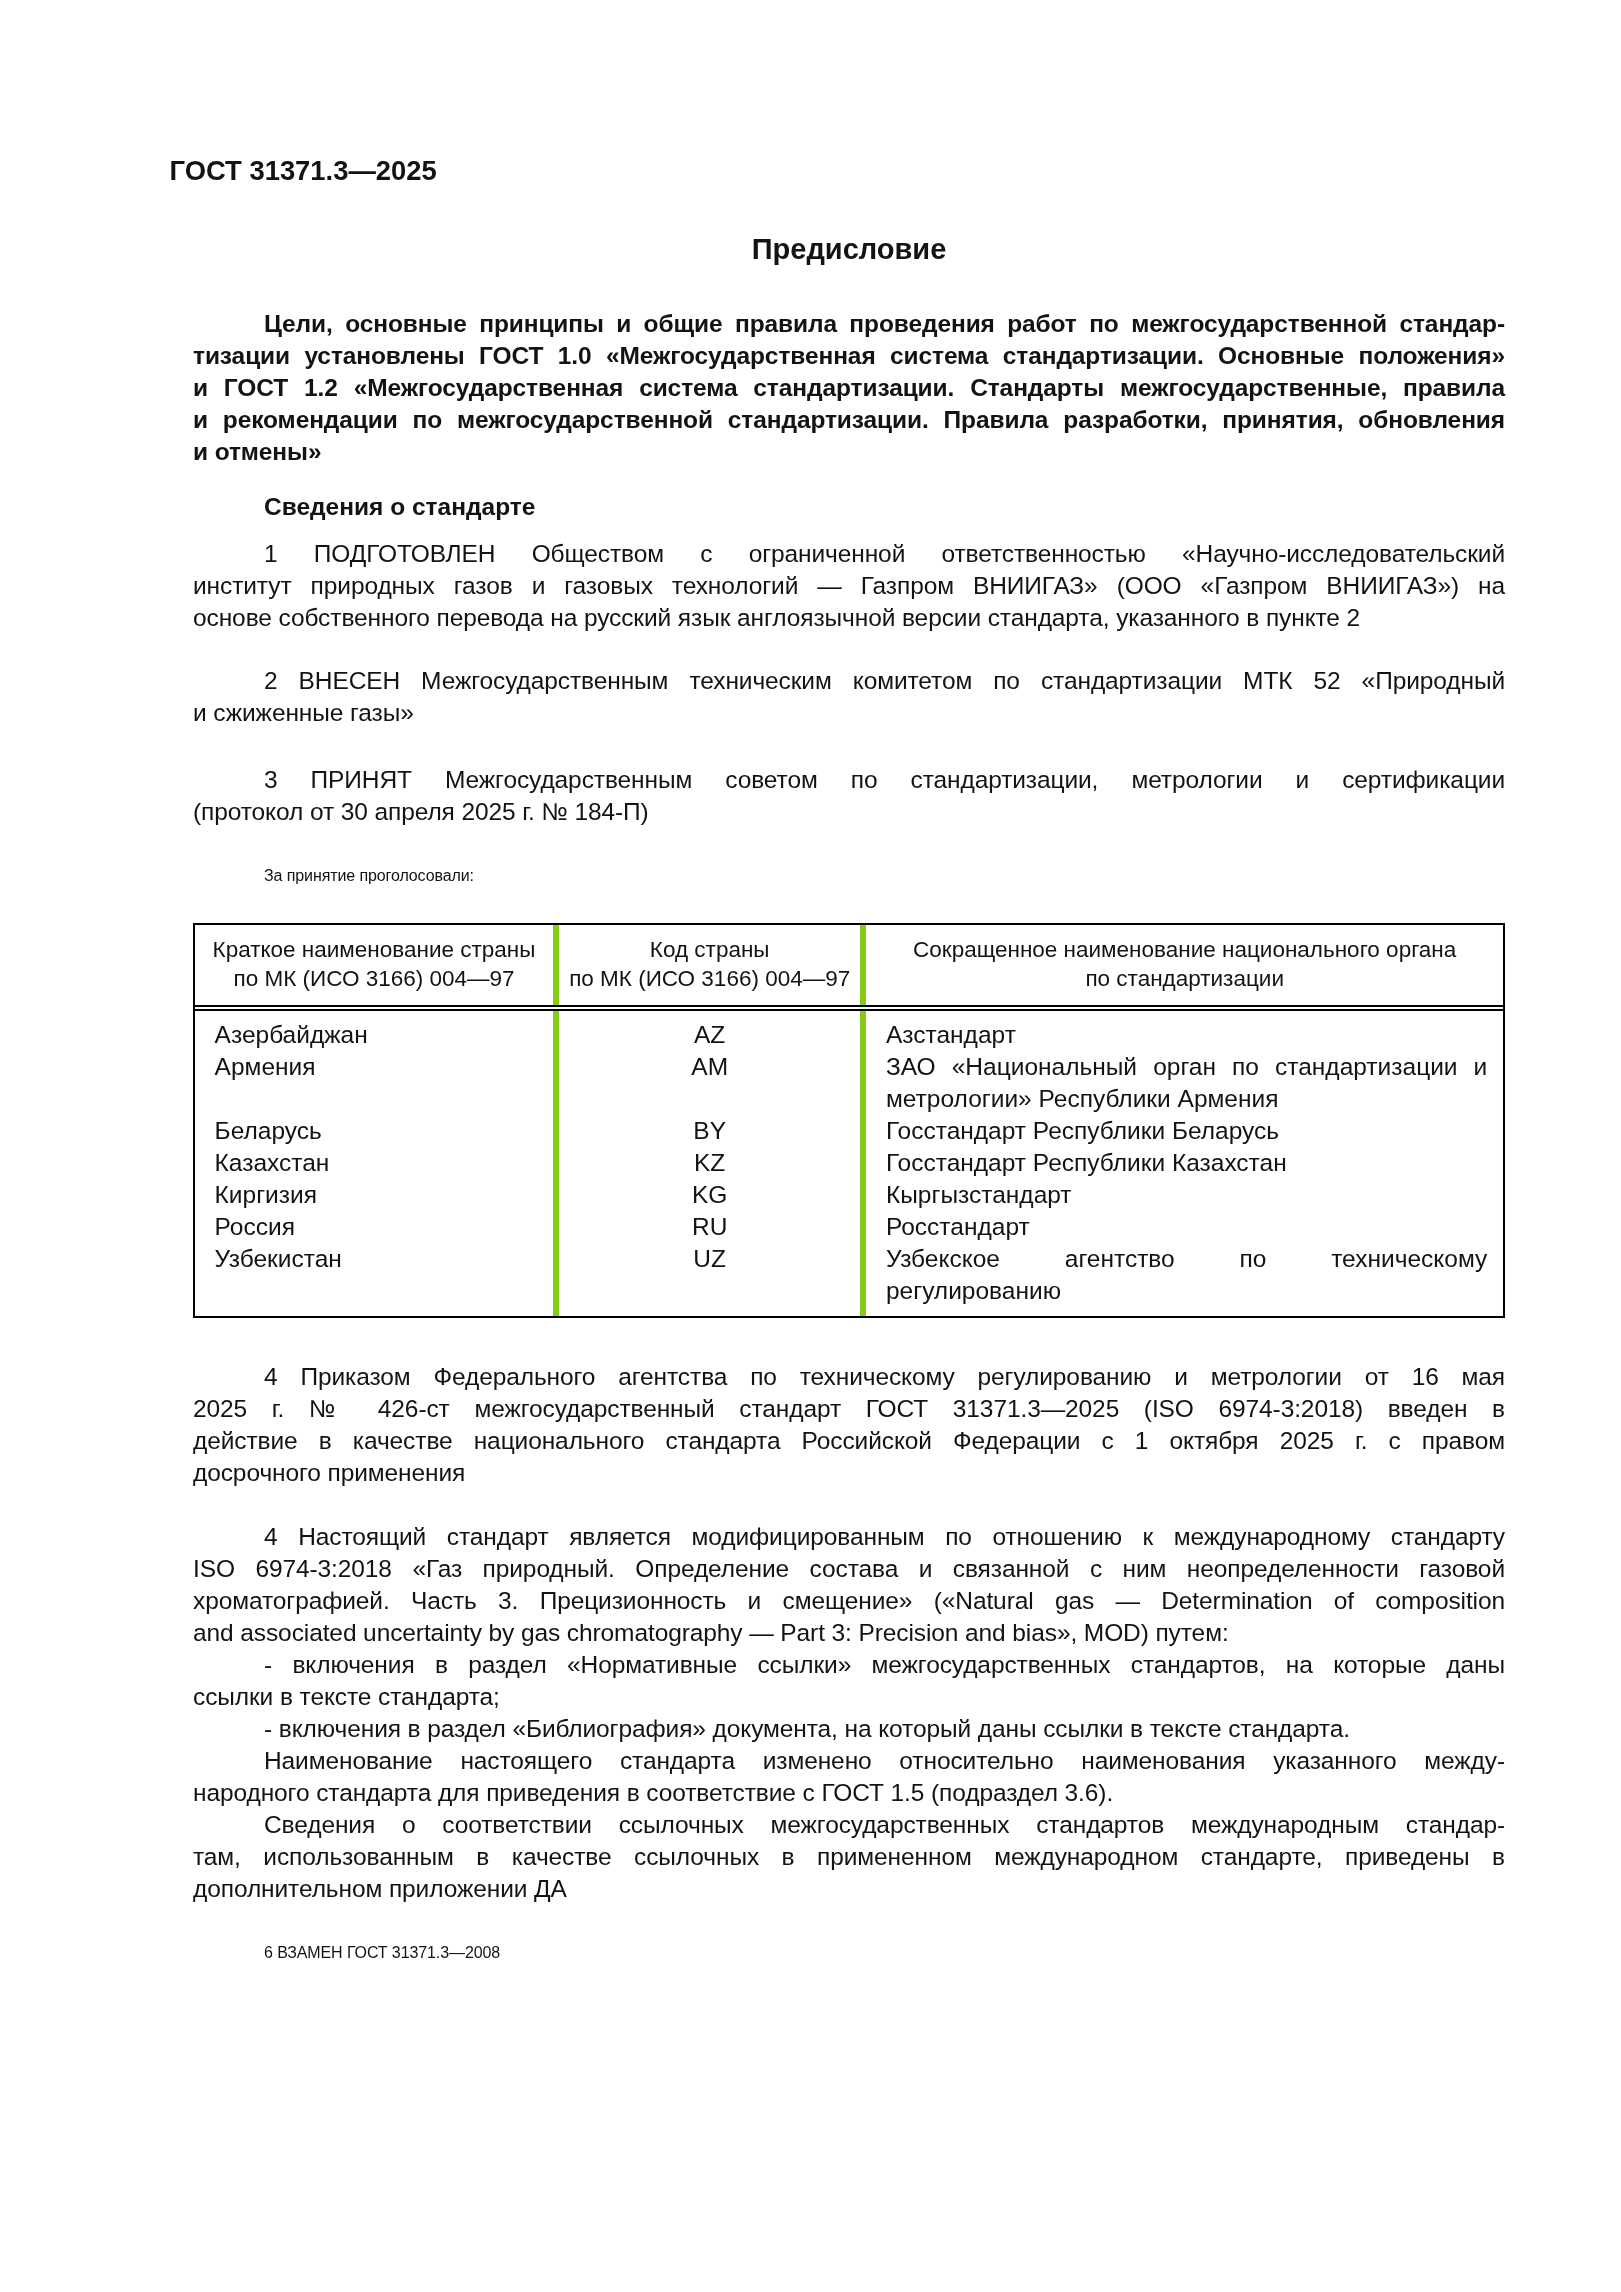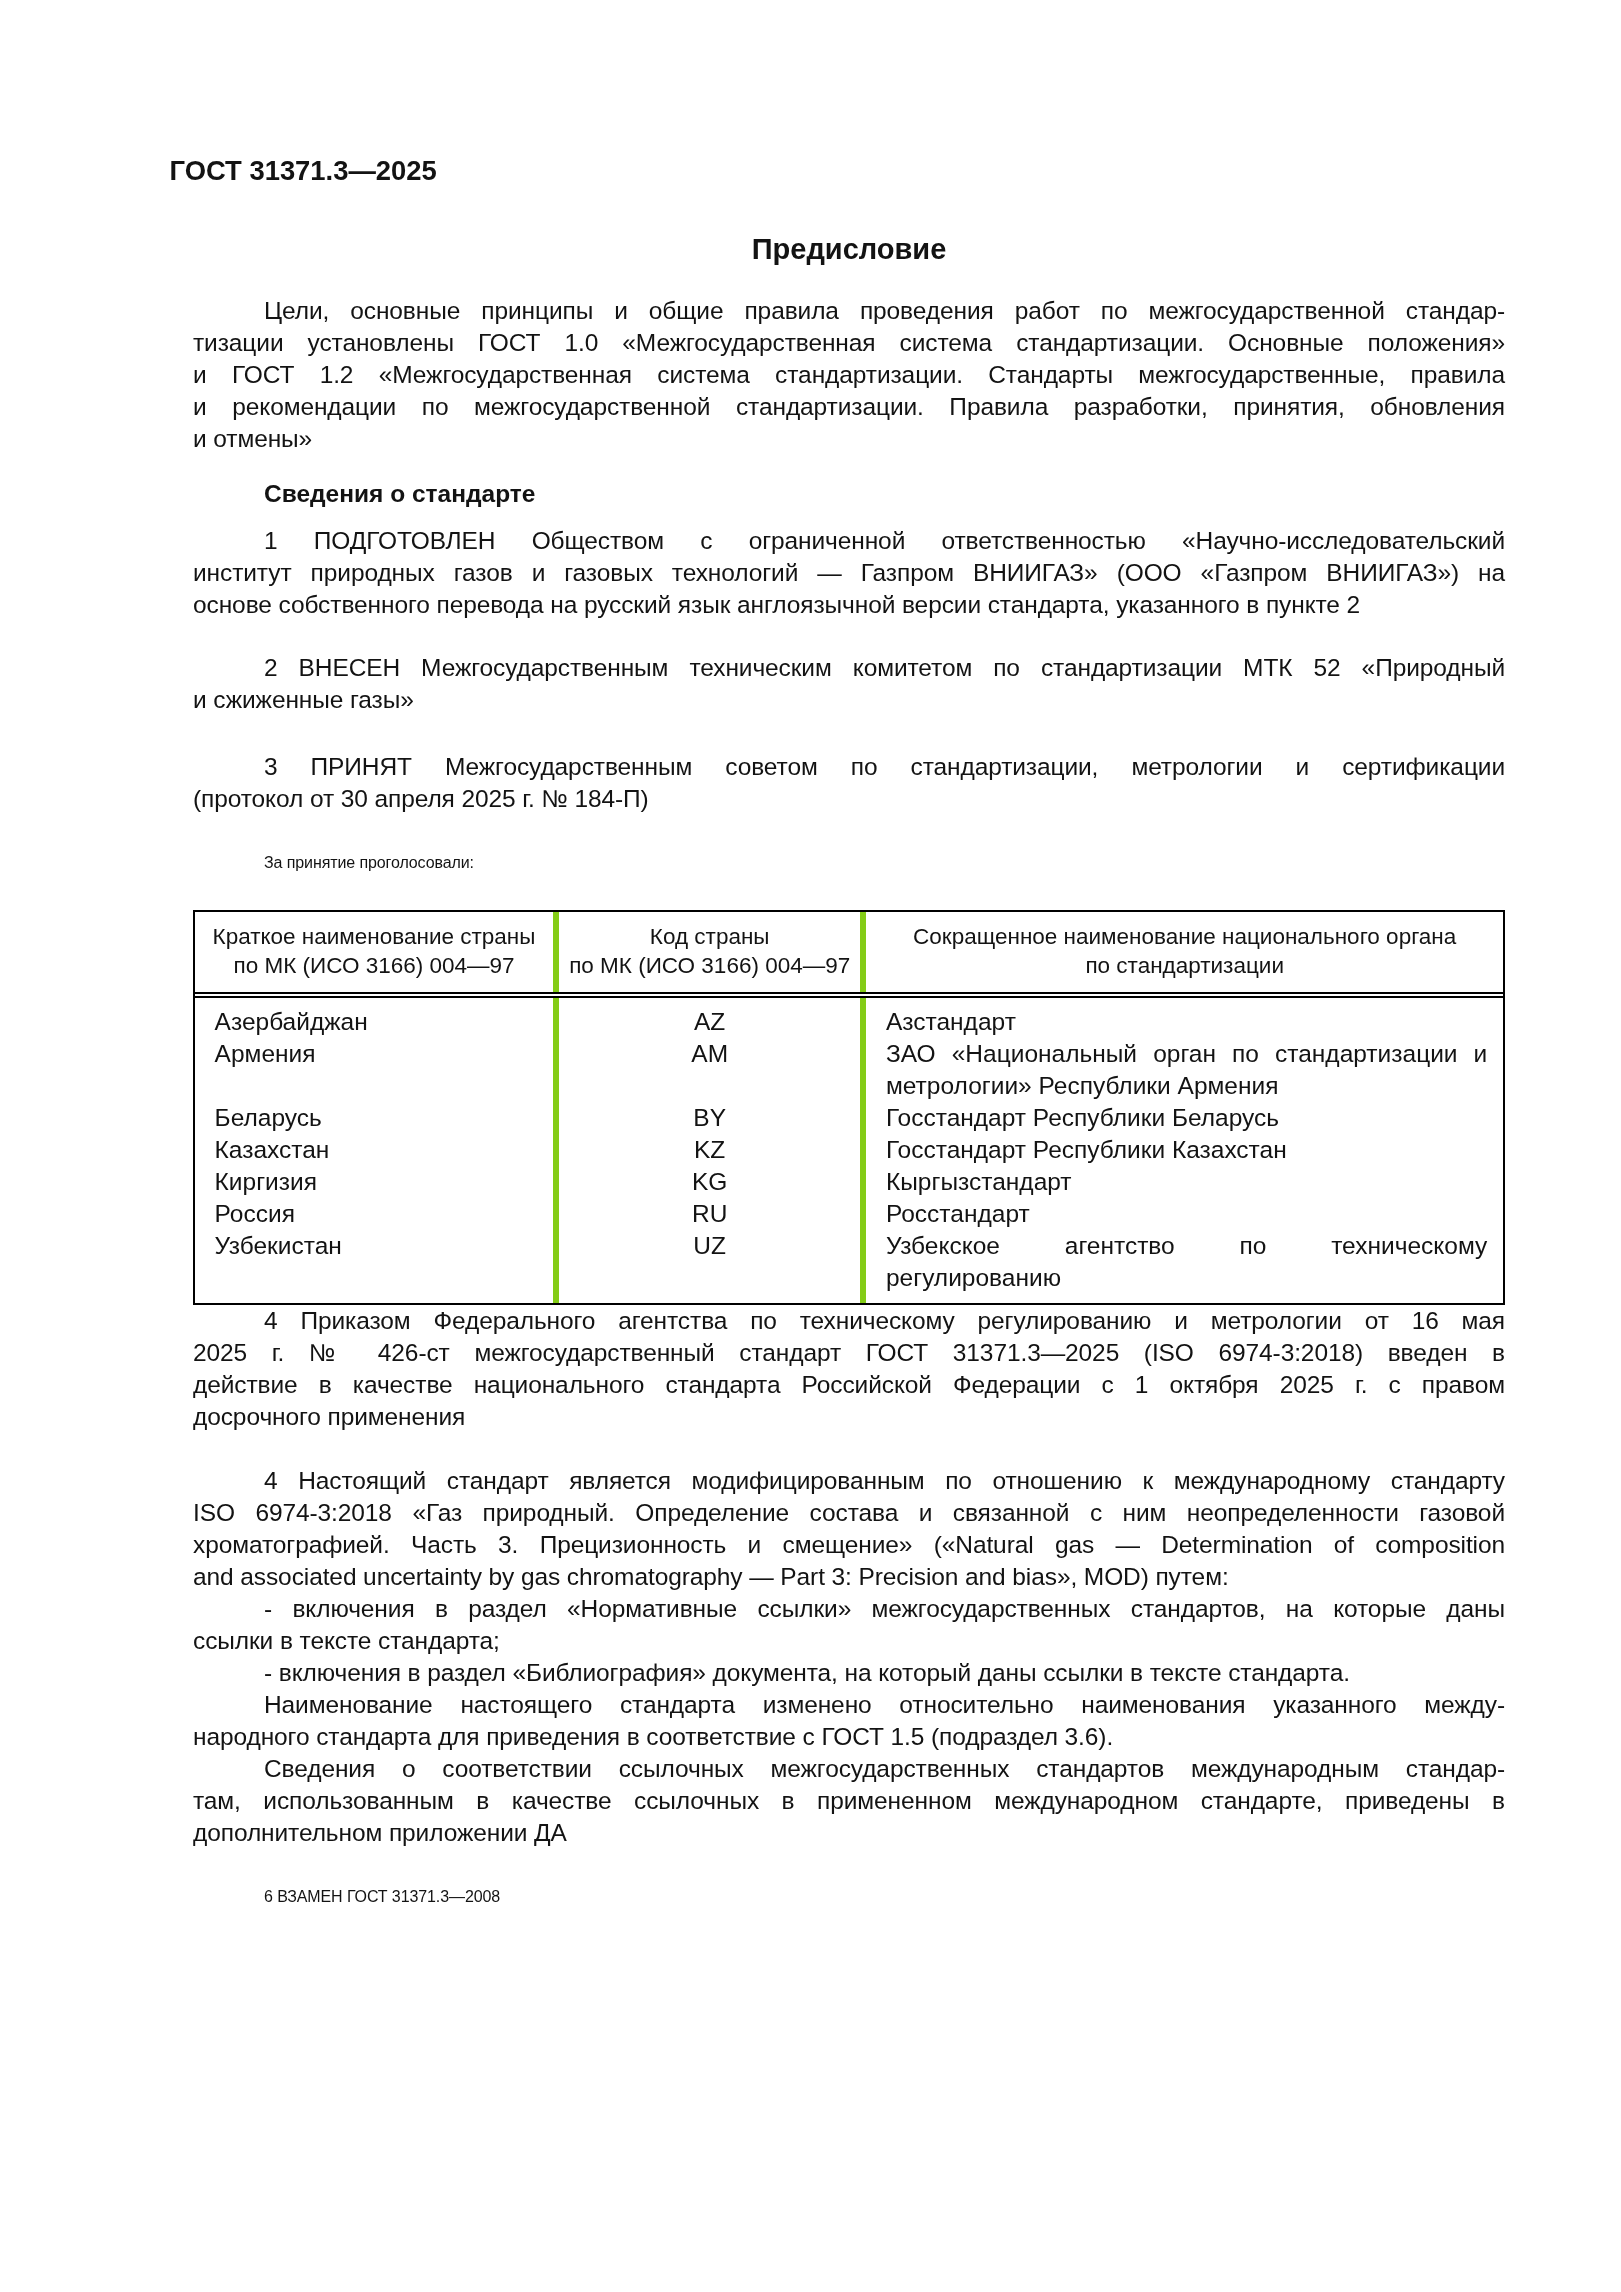--- a/index.html
+++ b/index.html
@@ -25,28 +25,28 @@
   }
   .para { font-size: 24.5px; line-height: 32px; letter-spacing: -0.1px; }
   .para > .ln { text-align: justify; text-align-last: justify; }
   .para > .ln:last-child { text-align: left; text-align-last: auto; }
   .para > .ln:first-child { text-indent: 71px; }
   .single { font-size: 16px; line-height: 32px; text-indent: 71px; letter-spacing: -0.1px; }
   .section-heading {
     font-weight: bold; font-size: 24.5px; line-height: 32px;
     text-indent: 71px;
   }
-  .m-intro   { margin-top: 29px; }
+  .m-intro   { margin-top: 42px; font-weight: bold; }
   .m-heading { margin-top: 22.5px; }
   .m-item1   { margin-top: 15.7px; }
   .m-item2   { margin-top: 31px; }
   .m-item3   { margin-top: 35px; }
   .m-vote    { margin-top: 32px; }
   .m-table   { margin-top: 31px; }
-  .m-item4   { }
+  .m-item4   { margin-top: 43px; }
   .m-item5   { margin-top: 32px; }
   .m-zero    { margin-top: 0; }
   .m-item6   { margin-top: 32px; }
 
   .tbl-frame { border: 2.9px solid #000; }
   table { width: 100%; border-collapse: collapse; table-layout: fixed; }
   th, td { font-weight: normal; }
   thead th {
     font-size: 22.5px; line-height: 29px;
     text-align: center; vertical-align: middle;

